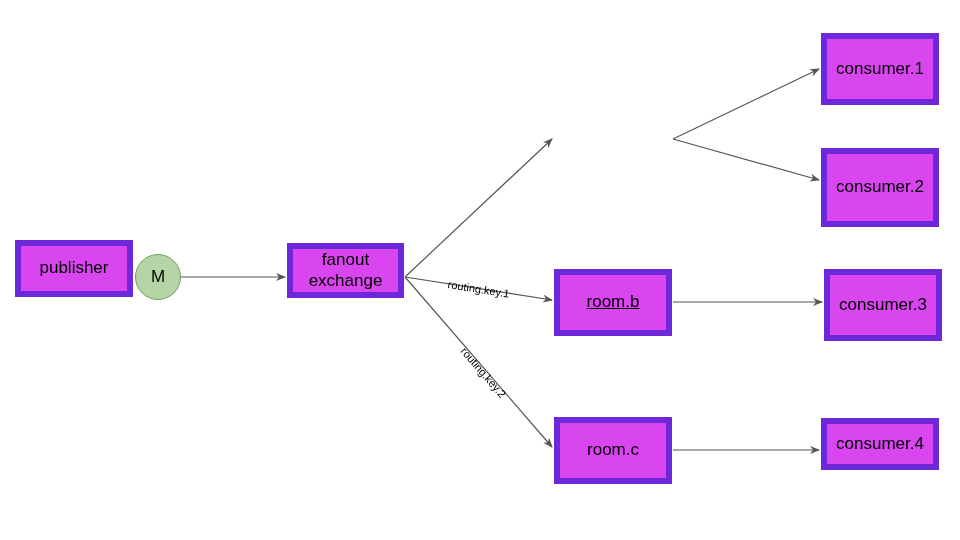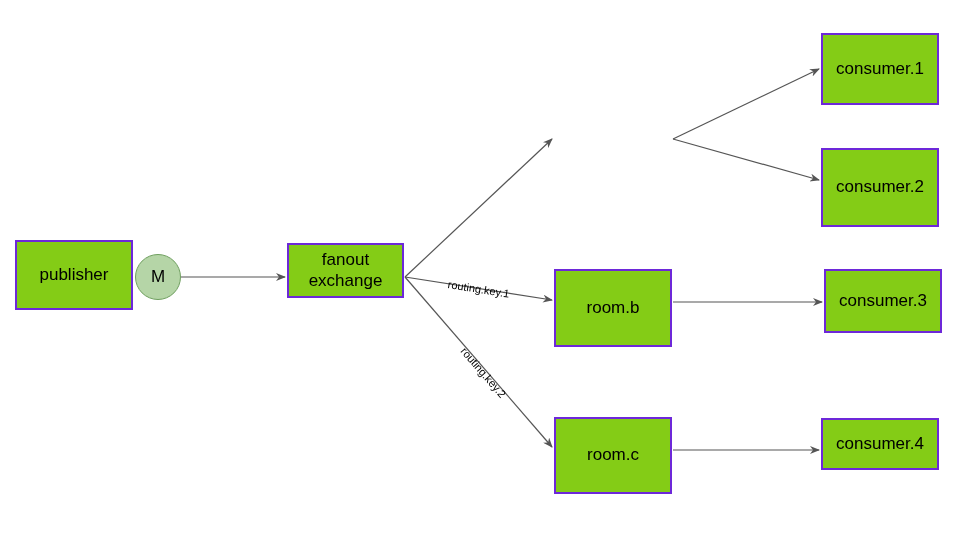--- a/index.html
+++ b/index.html
@@ -22,22 +22,22 @@
   #edges {
     position: absolute;
     left: 0;
     top: 0;
     width: 960px;
     height: 540px;
   }
   .node {
     position: absolute;
     box-sizing: border-box;
-    background: #84cc16;
-    border: 2px solid #6d28d9;
+    background: #d946ef;
+    border: 6px solid #6d28d9;
     display: flex;
     align-items: center;
     justify-content: center;
     text-align: center;
     color: #000000;
     font-size: 17px;
     line-height: 1.22;
     font-family: "Liberation Sans", sans-serif;
     white-space: pre-line;
     z-index: 2;
@@ -83,51 +83,51 @@
         <line x1="405" y1="277" x2="552" y2="139" marker-end="url(#arrowhead)"></line>
         <line x1="405" y1="277" x2="552" y2="300" marker-end="url(#arrowhead)"></line>
         <line x1="405" y1="277" x2="552" y2="447" marker-end="url(#arrowhead)"></line>
         <line x1="673" y1="139" x2="819" y2="69" marker-end="url(#arrowhead)"></line>
         <line x1="673" y1="139" x2="819" y2="180" marker-end="url(#arrowhead)"></line>
         <line x1="673" y1="302" x2="822" y2="302" marker-end="url(#arrowhead)"></line>
         <line x1="673" y1="450" x2="819" y2="450" marker-end="url(#arrowhead)"></line>
       </g>
   </svg>
 
-  <div class="node" style="left:15px;top:240px;width:118px;height:70px;">
+  <div class="node" style="left:15px;top:240px;width:118px;height:57px;">
     <span>publisher</span>
   </div>
 
   <div class="msg-circle" style="left:135px;top:254px;width:46px;height:46px;">
     <span>M</span>
   </div>
 
   <div class="node" style="left:287px;top:243px;width:117px;height:55px;">
     <span>fanout
 exchange</span>
   </div>
 
 
-  <div class="node" style="left:554px;top:269px;width:118px;height:78px;">
+  <div class="node" style="left:554px;top:269px;width:118px;height:67px;text-decoration:underline;">
     <span>room.b</span>
   </div>
 
-  <div class="node" style="left:554px;top:417px;width:118px;height:77px;">
+  <div class="node" style="left:554px;top:417px;width:118px;height:67px;">
     <span>room.c</span>
   </div>
 
   <div class="node" style="left:821px;top:33px;width:118px;height:72px;">
     <span>consumer.1</span>
   </div>
 
   <div class="node" style="left:821px;top:148px;width:118px;height:79px;">
     <span>consumer.2</span>
   </div>
 
-  <div class="node" style="left:824px;top:269px;width:118px;height:64px;">
+  <div class="node" style="left:824px;top:269px;width:118px;height:72px;">
     <span>consumer.3</span>
   </div>
 
   <div class="node" style="left:821px;top:418px;width:118px;height:52px;">
     <span>consumer.4</span>
   </div>
 
   <div id="label-layer">
       <div class="edge-label" style="left: 448px; top: 278px; transform: rotate(9deg);">routing.key.1</div>
       <div class="edge-label" style="left: 463px; top: 343px; transform: rotate(49deg);">routing.key.2</div>

